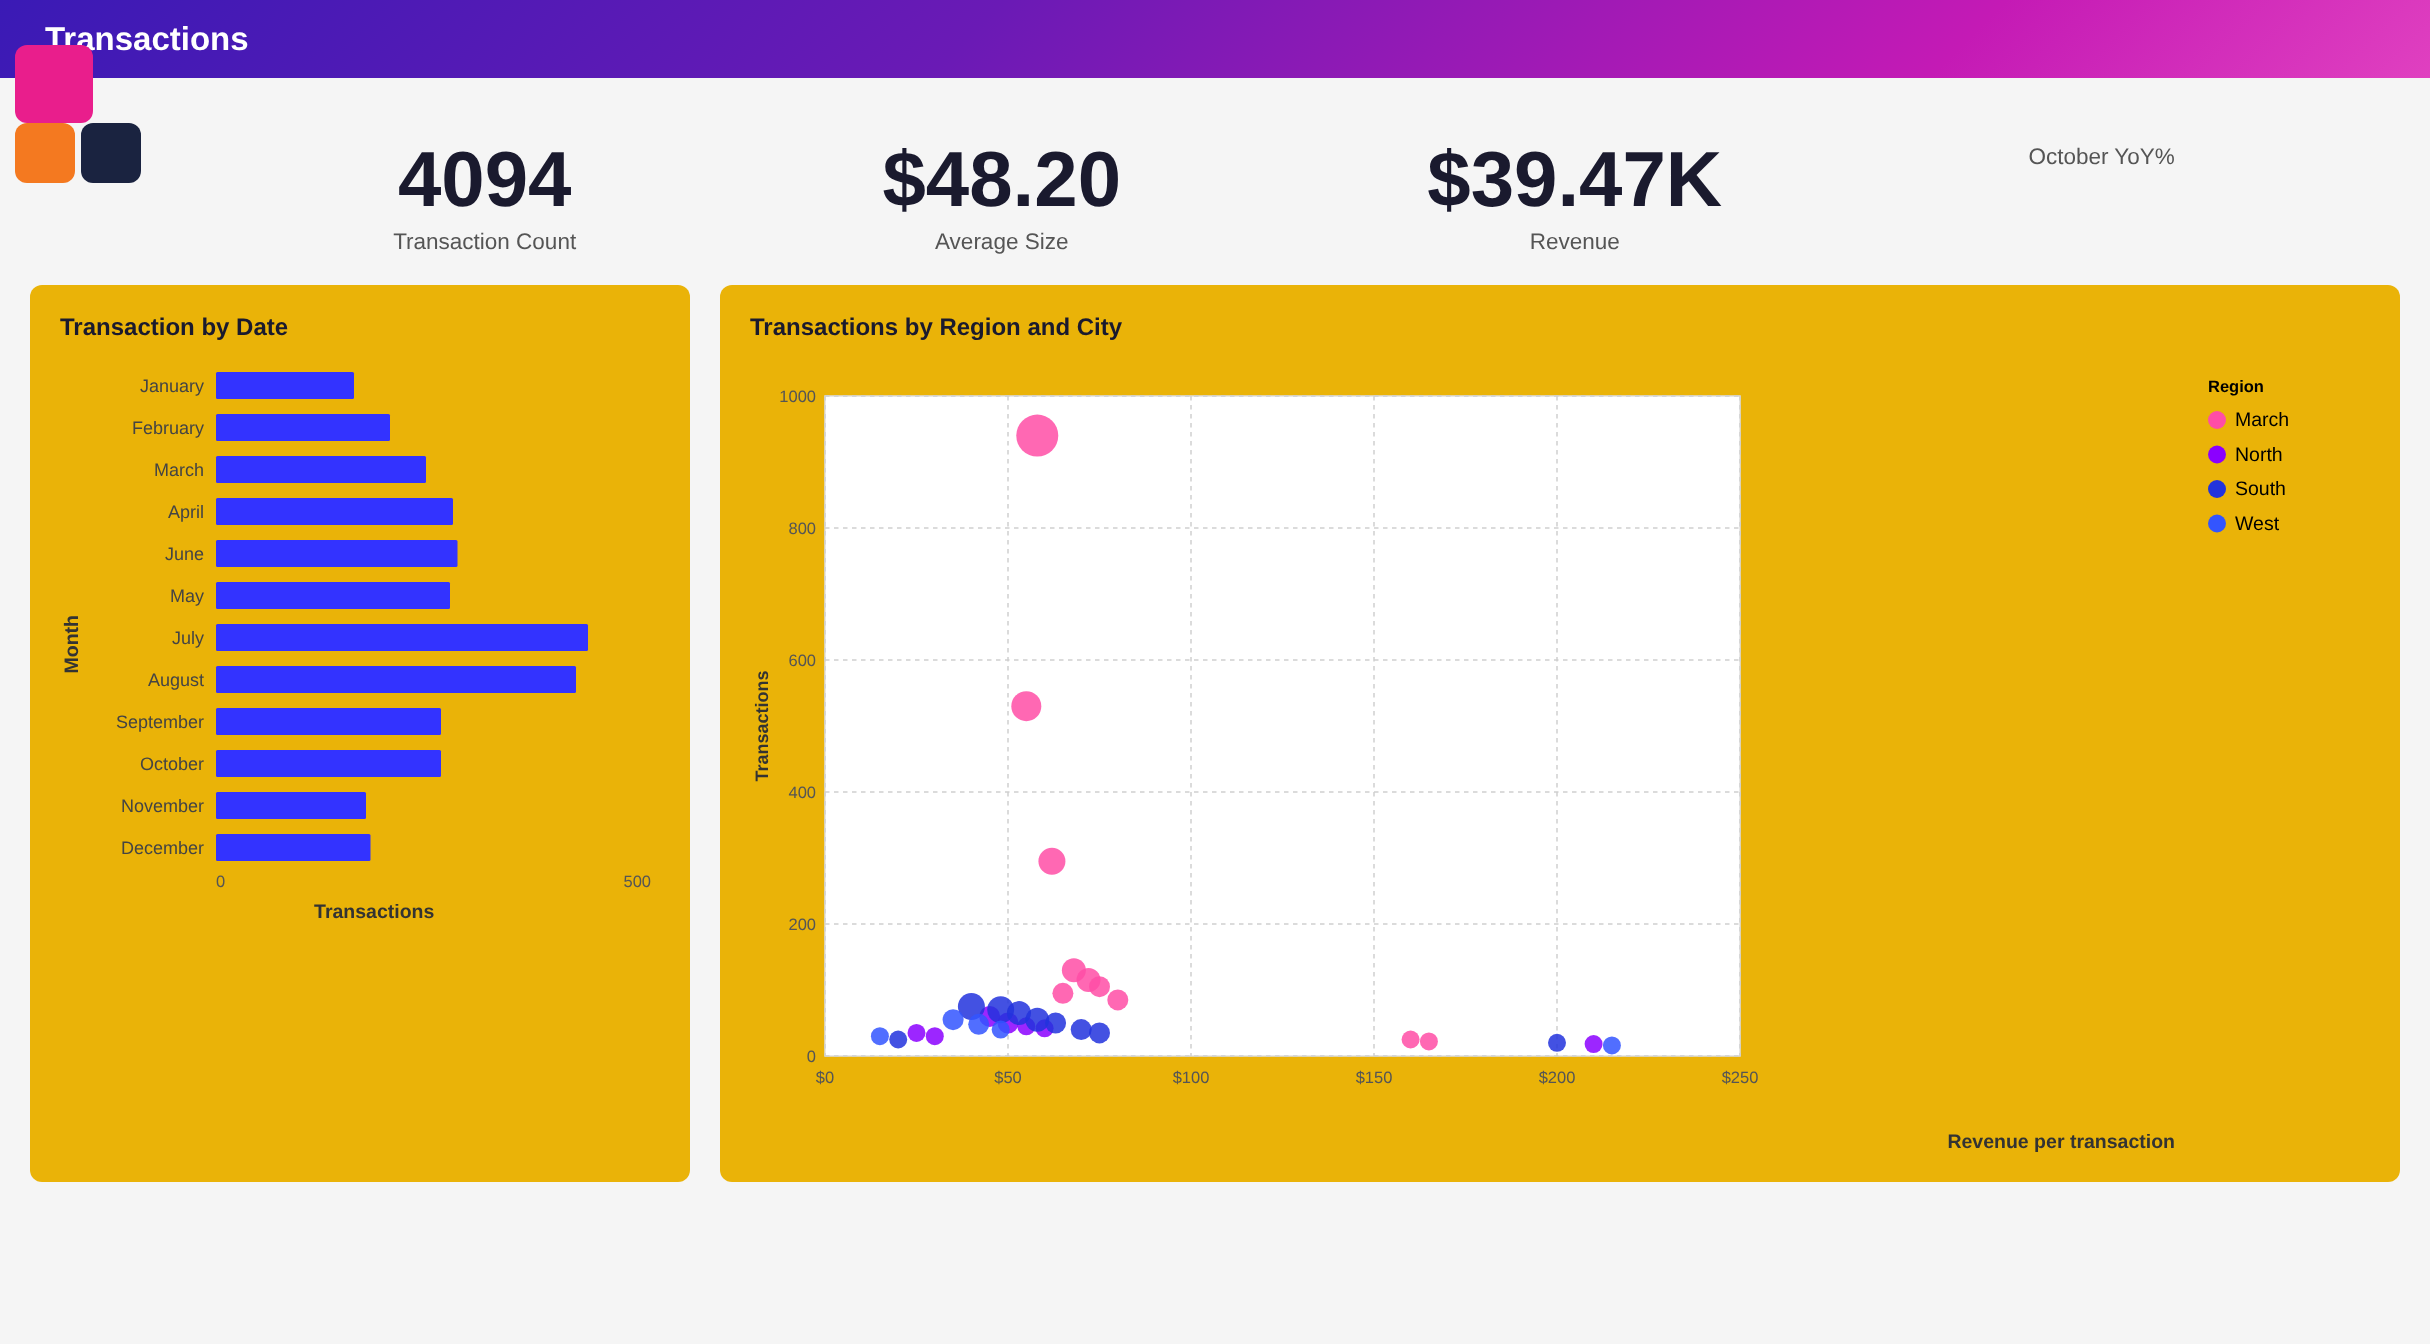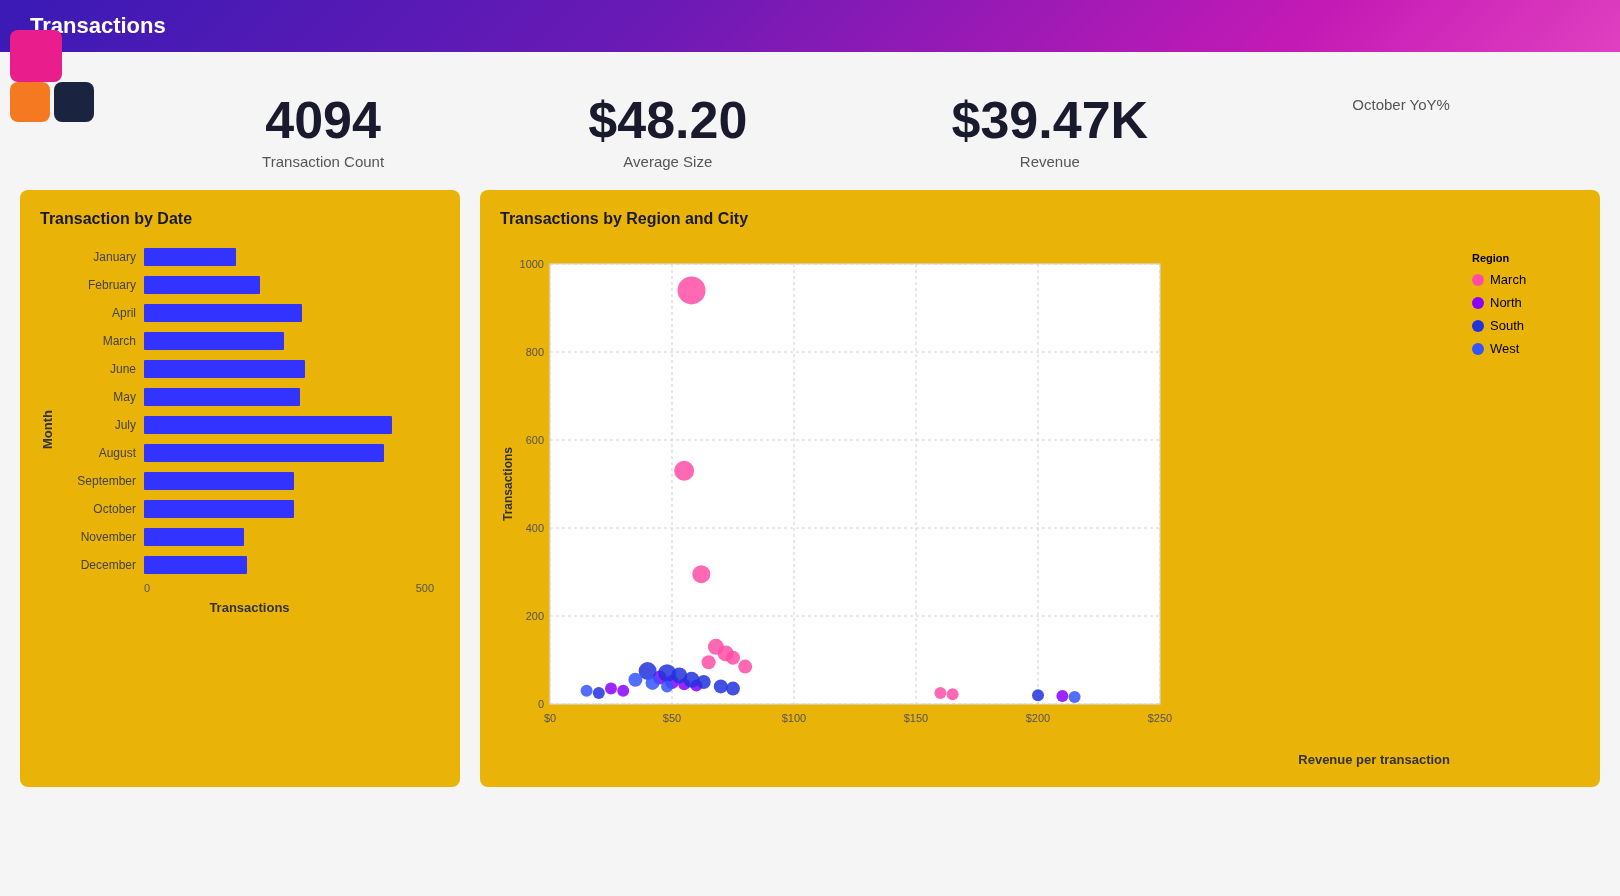--- a/index.html
+++ b/index.html
@@ -239,29 +239,29 @@
                 <div class="bar-fill" style="width: 92.2727px;"></div>
               </div>
             </div>
             <div class="bar-row">
               <div class="bar-label">February</div>
               <div class="bar-track" style="width: 290px;">
                 <div class="bar-fill" style="width: 116px;"></div>
               </div>
             </div>
             <div class="bar-row">
+              <div class="bar-label">March</div>
+              <div class="bar-track" style="width: 290px;">
+                <div class="bar-fill" style="width: 139.727px;"></div>
+              </div>
+            </div>
+            <div class="bar-row">
               <div class="bar-label">April</div>
               <div class="bar-track" style="width: 290px;">
                 <div class="bar-fill" style="width: 158.182px;"></div>
-              </div>
-            </div>
-            <div class="bar-row">
-              <div class="bar-label">March</div>
-              <div class="bar-track" style="width: 290px;">
-                <div class="bar-fill" style="width: 139.727px;"></div>
               </div>
             </div>
             <div class="bar-row">
               <div class="bar-label">June</div>
               <div class="bar-track" style="width: 290px;">
                 <div class="bar-fill" style="width: 160.818px;"></div>
               </div>
             </div>
             <div class="bar-row">
               <div class="bar-label">May</div>

